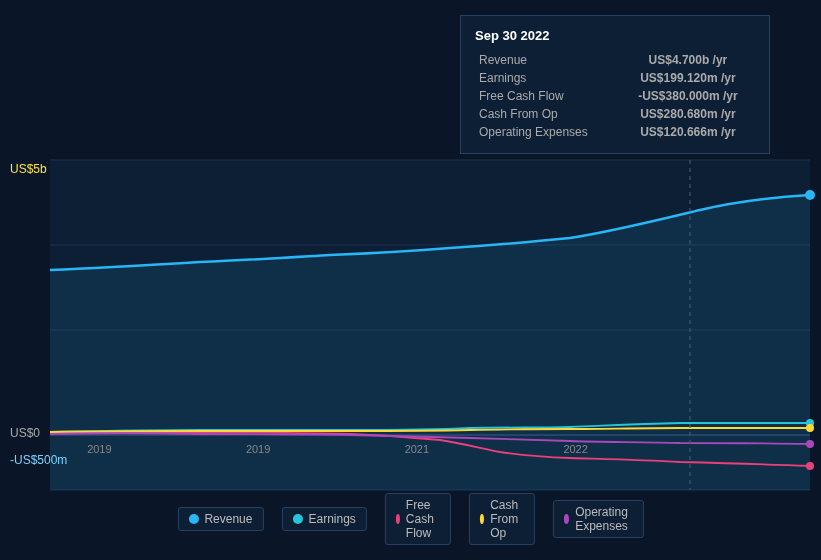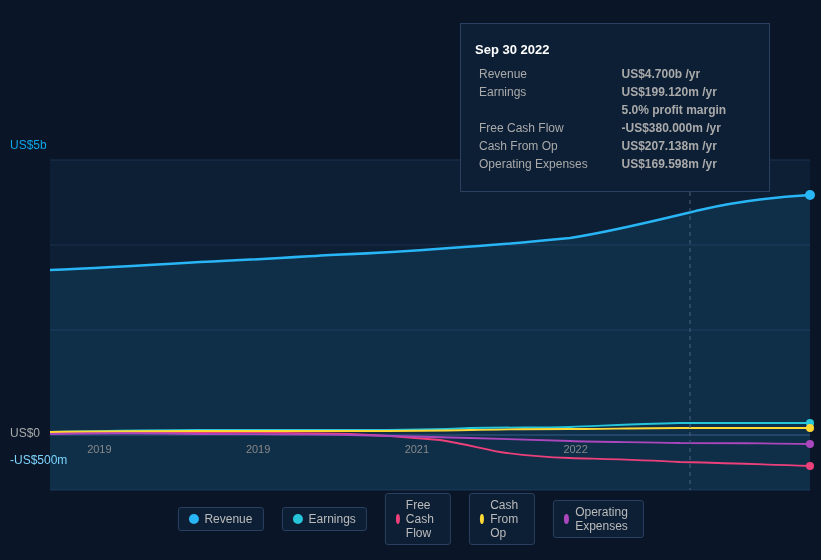--- a/index.html
+++ b/index.html
@@ -20,44 +20,43 @@
       height: 510px;
     }
 
     
     #tooltip {
       position: absolute;
       top: 15px;
       left: 460px;
       background: #0d1f35;
       border: 1px solid #2a4060;
-      padding: 18px 14px;
+      padding: 12px 14px;
       min-width: 310px;
       font-size: 12px;
       z-index: 10;
-      margin-top: 8px;
     }
     #tooltip .tt-title {
       color: #fff;
       font-size: 13px;
       font-weight: bold;
       margin-bottom: 8px;
     }
     #tooltip table {
       width: 100%;
       border-collapse: collapse;
     }
     #tooltip td {
       padding: 2px 4px;
       color: #aaa;
       font-size: 12px;
     }
     #tooltip td.val {
       font-weight: bold;
-      text-align: left;
+      text-align: center;
     }
     .val-blue { color: #4fc3f7; }
     .val-cyan { color: #26c6da; }
     .val-red { color: #ef5350; }
     .val-yellow { color: #fdd835; }
     .val-orange { color: #ff9800; }
     .val-green { color: #66bb6a; }
 
     
     #x-axis {
@@ -141,21 +140,21 @@
 
     <path d="M50,432 C100,431 150,431 200,431 C250,431 300,431 350,431 C400,431 430,431 470,430 C510,429 540,429 570,429 C600,429 640,428 680,428 C720,428 760,428 810,428" fill="none" stroke="#fdd835" stroke-width="1.8"></path>
     <circle cx="810" cy="428" r="4" fill="#fdd835"></circle>
 
     <path d="M50,434 C100,433 150,433 200,434 C250,434 300,434 350,435 C400,436 430,437 470,438 C510,439 540,440 570,441 C600,442 640,442 680,443 C720,443 760,443 810,444" fill="none" stroke="#ab47bc" stroke-width="1.8"></path>
     <circle cx="810" cy="444" r="4" fill="#ab47bc"></circle>
 
     <line x1="690" y1="160" x2="690" y2="490" stroke="#4a6080" stroke-width="1" stroke-dasharray="4,4"></line>
   </svg>
 
-  <div id="y-top" style="position:absolute; top:138px; left:10px; font-size:12px; color:#0ea5e9;">US$5b</div>
+  <div id="y-top" style="position:absolute; top:162px; left:10px; font-size:12px; color:#fde047;">US$5b</div>
   <div id="y-zero" style="position:absolute; top:426px; left:10px; font-size:12px; color:#aaa;">US$0</div>
   <div id="y-neg" style="position:absolute; top:453px; left:10px; font-size:12px; color:#7dd3fc;">-US$500m</div>
 
   <div id="x-axis">
     <span>2019</span>
     <span>2019</span>
     <span>2021</span>
     <span>2022</span>
   </div>
 
@@ -165,34 +164,30 @@
       <tbody>
           <tr>
         <td>Revenue</td>
         <td class="val val-blue">US$4.700b /yr</td>
       </tr>
       <tr>
         <td>Earnings</td>
         <td class="val val-cyan">US$199.120m /yr</td>
       </tr>
       <tr>
-        <td></td>
-        <td class="val val-green">5.0% profit margin</td>
-      </tr>
-      <tr>
         <td>Free Cash Flow</td>
         <td class="val val-red">-US$380.000m /yr</td>
       </tr>
       <tr>
         <td>Cash From Op</td>
-        <td class="val val-yellow">US$207.138m /yr</td>
+        <td class="val val-yellow">US$280.680m /yr</td>
       </tr>
       <tr>
         <td>Operating Expenses</td>
-        <td class="val val-orange">US$169.598m /yr</td>
+        <td class="val val-orange">US$120.666m /yr</td>
       </tr>
     </tbody>
       </table>
   </div>
 </div>
 
 <div id="legend">
   <div class="legend-item">
     <div class="legend-dot" style="background:#29b6f6;"></div>
     <span>Revenue</span>

